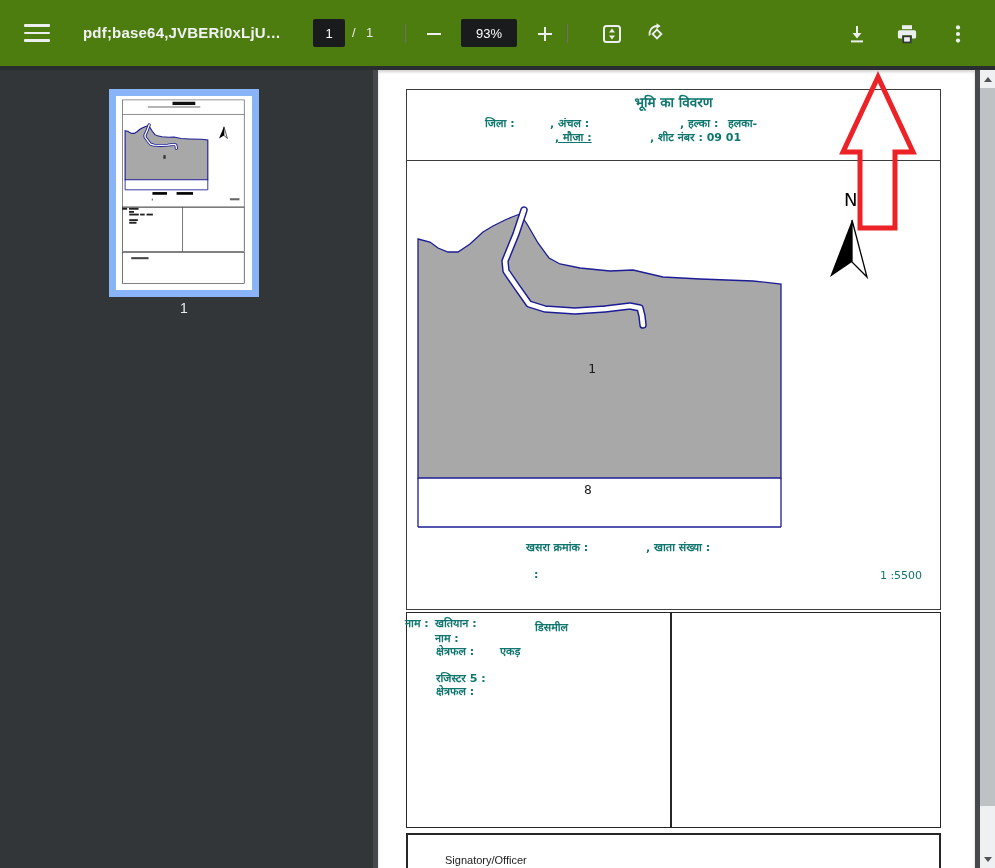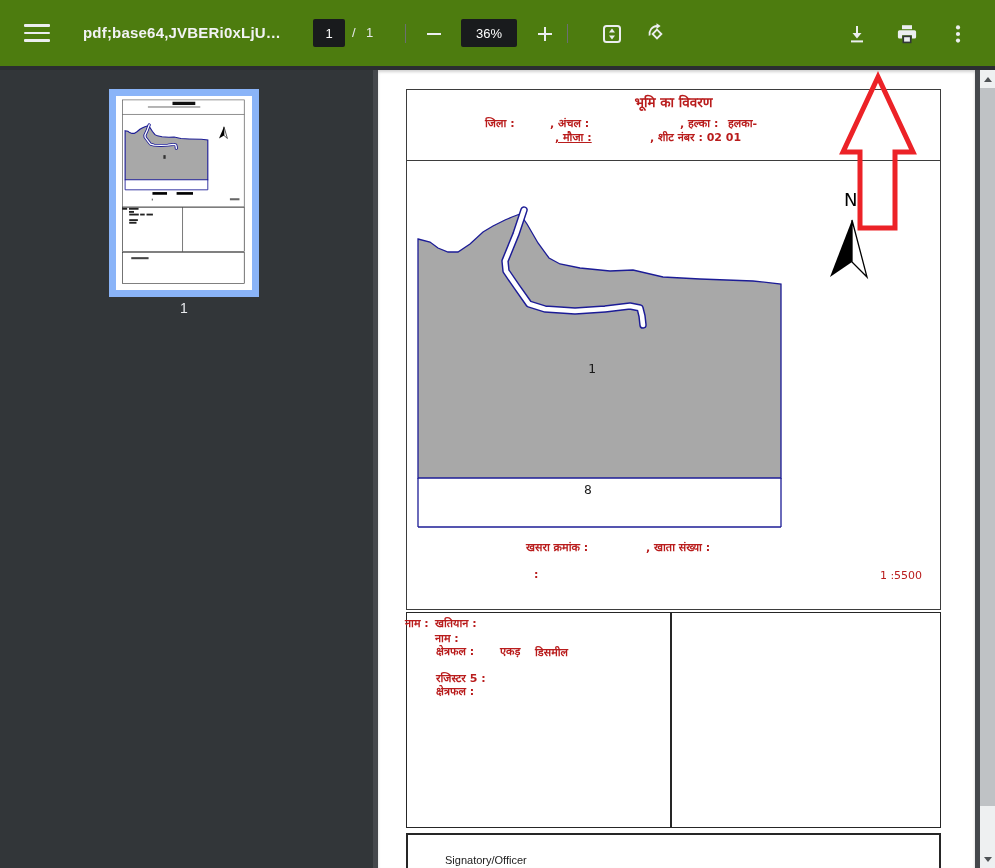--- a/index.html
+++ b/index.html
@@ -32,42 +32,42 @@
 
   .cell { position:absolute; border:1px solid #3d3d3d; }
   .tbl-outer   { left:28px; top:19px;  width:535px; height:521px; }
   .tbl-hdr-div { position:absolute; left:28px; top:90px; width:535px; height:1px; background:#3d3d3d; }
   .tbl-info    { left:28px; top:542px; width:535px; height:216px; border-width:1.5px; border-color:#262626; }
   .tbl-info-div{ position:absolute; left:292px; top:542px; width:1.5px; height:216px; background:#262626; }
   .tbl-sig     { position:absolute; left:28px; top:763px; width:535px; height:40px; border:2px solid #262626; border-bottom:none; }
 
   .doc-svg { position:absolute; left:0; top:0; pointer-events:none; }
 
-  .dtxt { position:absolute; color:#b91c1c; font-family:"DejaVu Sans",sans-serif; white-space:nowrap; }
+  .dtxt { position:absolute; color:#0f766e; font-family:"DejaVu Sans",sans-serif; white-space:nowrap; }
   .hindi-b { font-weight:700; font-size:11px; }
   .doc-title { left:28px; top:23px; width:535px; text-align:center; font-size:13.5px; font-weight:700; }
   .t-jila  { left:107px; top:45px; }
   .t-anchal{ left:172px; top:45px; }
   .t-halka { left:302px; top:45px; }
   .t-halkav{ left:350px; top:45px; }
   .t-mauja { left:177px; top:59px;text-decoration:underline; }
   .t-sheet { left:272px; top:59px; }
   .lbl-mono { font-family:"DejaVu Sans Mono",monospace; font-size:13px; color:#1a1a1a; }
   .t-p1 { left:210px; top:291px; }
   .t-p8 { left:206px; top:412px; }
   .t-khasra { left:148px; top:469px; }
   .t-khata  { left:268px; top:469px; }
   .t-colon  { left:156px; top:498px; font-size:11px; font-weight:700; }
   .t-scale  { left:495px; top:499px; width:56px; text-align:center; font-size:11px; }
   .i-naamo { left:27px;  top:545px; }
   .i-khati { left:57px;  top:545px; }
   .i-naam  { left:57px;  top:560px; }
   .i-ksh   { left:58px;  top:573px; }
   .i-ekad  { left:122px; top:573px; }
-  .i-dism  { left:157px; top:574px;font-family:Liberation Serif, serif; }
+  .i-dism  { left:157px; top:549px;font-family:Liberation Serif, serif; }
   .i-reg   { left:58px;  top:600px; }
   .i-ksh2  { left:58px;  top:613px; }
   .t-sig   { left:67px; top:784px; font-family:"Liberation Sans",sans-serif; font-size:11px; color:#1c1c1c; }
 
   
   .scrollbar { position:absolute; left:980px; top:70px; width:15px; height:798px; background:#eef0f1; }
   .sb-btn { position:absolute; left:0; width:15px; height:18px; background:#eef0f1; display:flex; align-items:center; justify-content:center; cursor:pointer; }
   .sb-up { top:0; } .sb-down { bottom:0; }
   .tri-up   { width:0; height:0; border-left:4px solid transparent; border-right:4px solid transparent; border-bottom:5px solid #4f5356; }
   .tri-down { width:0; height:0; border-left:4px solid transparent; border-right:4px solid transparent; border-top:5px solid #4f5356; }
@@ -92,21 +92,21 @@
     <span class="page-total">1</span>
 
     <div class="tb-divider" style="left:405px"></div>
 
     <button class="tb-btn" style="left:420px">
       <svg class="tb-icon" width="24" height="24" viewBox="0 0 24 24">
         <rect x="5" y="11" width="14" height="2" fill="#eceef0"></rect>
       </svg>
     </button>
 
-    <div class="zoom-box">36%</div>
+    <div class="zoom-box">93%</div>
 
     <button class="tb-btn" style="left:531px">
       <svg class="tb-icon" width="24" height="24" viewBox="0 0 24 24">
         <path d="M11 5h2v6h6v2h-6v6h-2v-6H5v-2h6z" fill="#eceef0"></path>
       </svg>
     </button>
 
     <div class="tb-divider" style="left:567px"></div>
 
     <button class="tb-btn" style="left:598px">
@@ -209,21 +209,21 @@
         <path d="M474,150 L489,207 L474,192 Z" fill="#fff" stroke="#000" stroke-width="1.3"></path>
         <path d="M500,7 L465,82 L482,82 L482,158 L517,158 L517,82 L535,82 Z" fill="none" stroke="#ec2227" stroke-width="5" stroke-linejoin="miter"></path>
       </svg>
 
       <span class="dtxt doc-title">भूमि का विवरण</span>
       <span class="dtxt hindi-b t-jila">जिला :</span>
       <span class="dtxt hindi-b t-anchal">, अंचल :</span>
       <span class="dtxt hindi-b t-halka">, हल्का :</span>
       <span class="dtxt hindi-b t-halkav">हलका-</span>
       <span class="dtxt hindi-b t-mauja">, मौजा :</span>
-      <span class="dtxt hindi-b t-sheet">, शीट नंबर : 02 01</span>
+      <span class="dtxt hindi-b t-sheet">, शीट नंबर : 09 01</span>
 
       <span class="dtxt lbl-mono t-p1">1</span>
       <span class="dtxt lbl-mono t-p8">8</span>
 
       <span class="dtxt hindi-b t-khasra">खसरा क्रमांक :</span>
       <span class="dtxt hindi-b t-khata">, खाता संख्या :</span>
 
       <span class="dtxt t-colon">:</span>
       <span class="dtxt t-scale">1 :5500</span>
 

